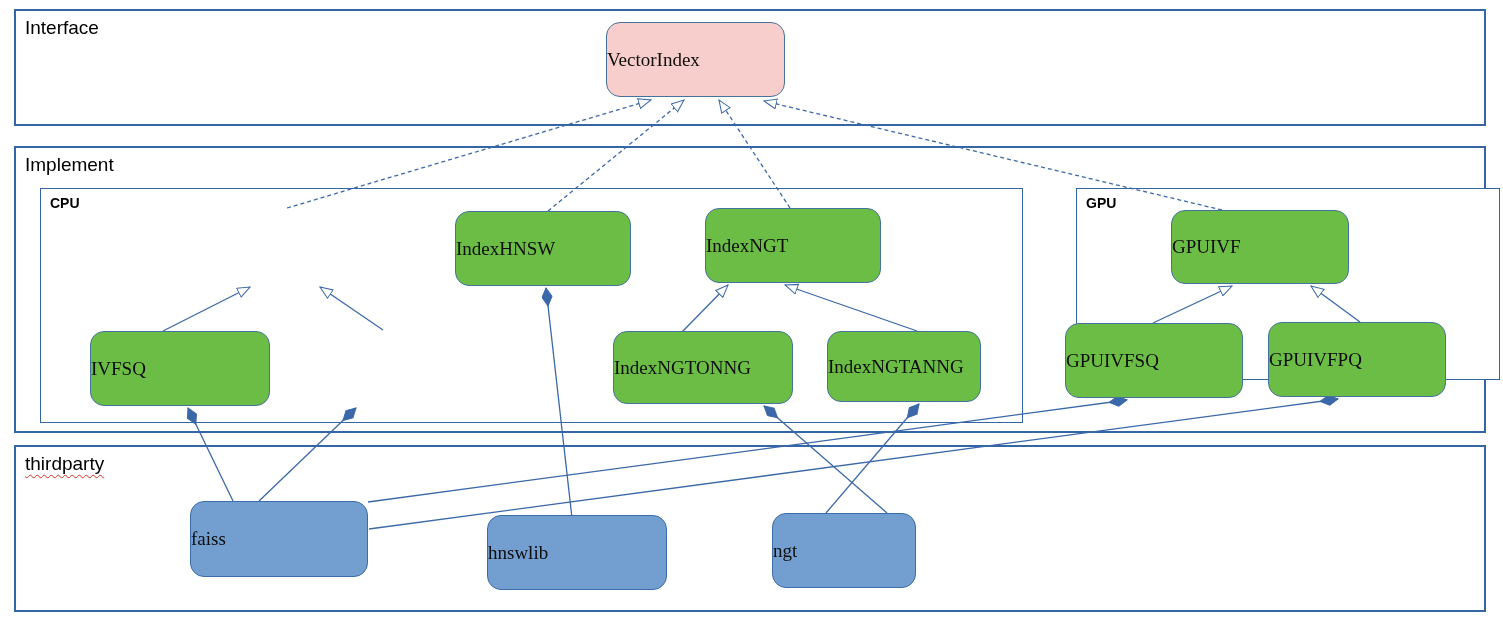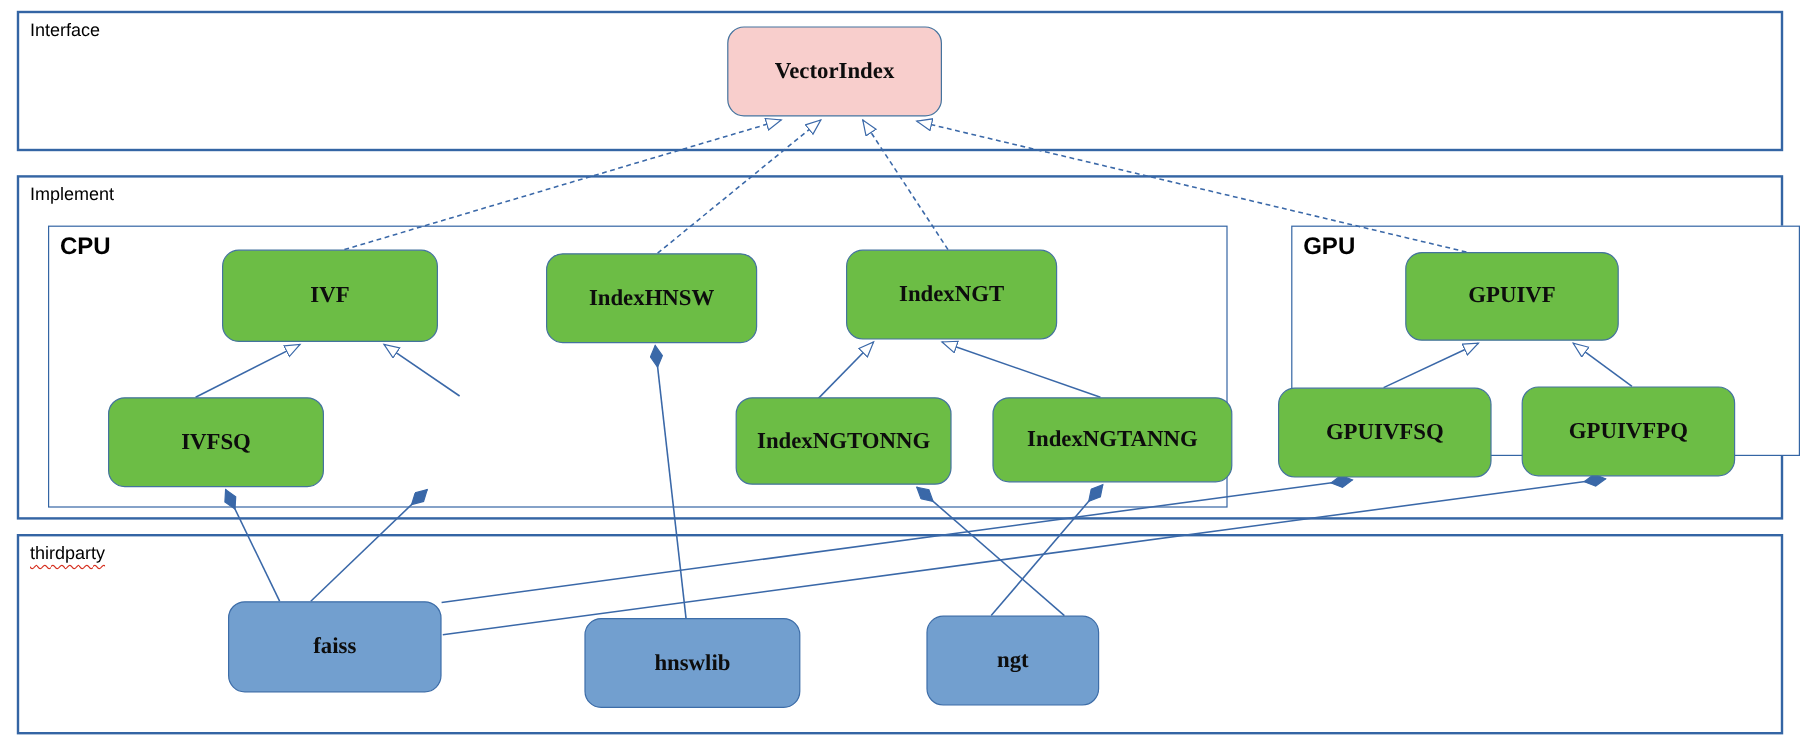--- a/index.html
+++ b/index.html
@@ -17,39 +17,38 @@
   }
   .container{
     position:absolute;background:#ffffff;border:2px solid var(--container-border);
     box-sizing:border-box;z-index:1;
   }
   .subcontainer{
     position:absolute;background:#ffffff;border:1.5px solid var(--container-border);
     box-sizing:border-box;z-index:2;
   }
   .container-label{
-    position:absolute;left:9px;top:6px;font-size:15px;color:#000;
+    position:absolute;left:9px;top:6px;font-size:19px;color:#000;
     font-family:"Liberation Sans",sans-serif;white-space:nowrap;
   }
-  .sub-label{font-weight:bold;font-size:20px;}
+  .sub-label{font-weight:bold;font-size:14px;}
   .squiggle{
     text-decoration-line:underline;
     text-decoration-style:wavy;
     text-decoration-color:#d63020;
     text-decoration-thickness:1px;
     text-underline-offset:4px;
   }
   #connectors{position:absolute;left:0;top:0;z-index:3;}
   .edge{stroke:var(--connector);stroke-width:1.3;fill:none;}
   .dashed{stroke-dasharray:4 3;}
   .node{
     position:absolute;border-radius:14px;border:1.5px solid var(--node-border);
-    box-sizing:border-box;display:flex;align-items:center;justify-content:center;
+    box-sizing:border-box;display:flex;align-items:center;justify-content:flex-start;
     z-index:4;
-    font-weight:bold;
   }
   .node-label{
     font-family:"Liberation Serif",serif;font-size:19px;color:#0d0d0d;
     text-align:center;white-space:nowrap;
   }
   .pink{background:var(--interface-fill);}
   .green{background:var(--class-fill);}
   .blue{background:var(--library-fill);border-color:#3d6da8;}
 
   
@@ -60,21 +59,21 @@
   #c-thirdparty{left:14px;top:445px;width:1472px;height:167px;}
 
   
   #n-vectorindex{left:606px;top:22px;width:179px;height:75px;}
   #n-ivf{left:185px;top:208px;width:180px;height:77px;}
   #n-indexhnsw{left:455px;top:211px;width:176px;height:75px;}
   #n-indexngt{left:705px;top:208px;width:176px;height:75px;}
   #n-ivfsq{left:90px;top:331px;width:180px;height:75px;}
   #n-ivfpq{left:294px;top:330px;width:179px;height:76px;}
   #n-indexngtonng{left:613px;top:331px;width:180px;height:73px;}
-  #n-indexngtanng{left:827px;top:331px;width:200px;height:71px;}
+  #n-indexngtanng{left:827px;top:331px;width:154px;height:71px;}
   #n-gpuivf{left:1171px;top:210px;width:178px;height:74px;}
   #n-gpuivfsq{left:1065px;top:323px;width:178px;height:75px;}
   #n-gpuivfpq{left:1268px;top:322px;width:178px;height:75px;}
   #n-faiss{left:190px;top:501px;width:178px;height:76px;}
   #n-hnswlib{left:487px;top:515px;width:180px;height:75px;}
   #n-ngt{left:772px;top:513px;width:144px;height:75px;}
 </style>
 </head>
 <body>
 
@@ -128,23 +127,20 @@
     <line class="edge" x1="369" y1="529" x2="1338" y2="399" marker-end="url(#m-dia)"></line>
     <line class="edge" x1="572" y1="518" x2="546" y2="288" marker-end="url(#m-dia)"></line>
     <line class="edge" x1="887" y1="513" x2="764" y2="406" marker-end="url(#m-dia)"></line>
     <line class="edge" x1="826" y1="513" x2="919" y2="404" marker-end="url(#m-dia)"></line>
   </svg>
 
   <div class="node pink" id="n-vectorindex">
     <span class="node-label">VectorIndex</span>
   </div>
 
-  <div class="node green" id="n-ivf">
-    <span class="node-label">IVF</span>
-  </div>
   <div class="node green" id="n-indexhnsw">
     <span class="node-label">IndexHNSW</span>
   </div>
   <div class="node green" id="n-indexngt">
     <span class="node-label">IndexNGT</span>
   </div>
   <div class="node green" id="n-ivfsq">
     <span class="node-label">IVFSQ</span>
   </div>
   <div class="node green" id="n-indexngtonng">

